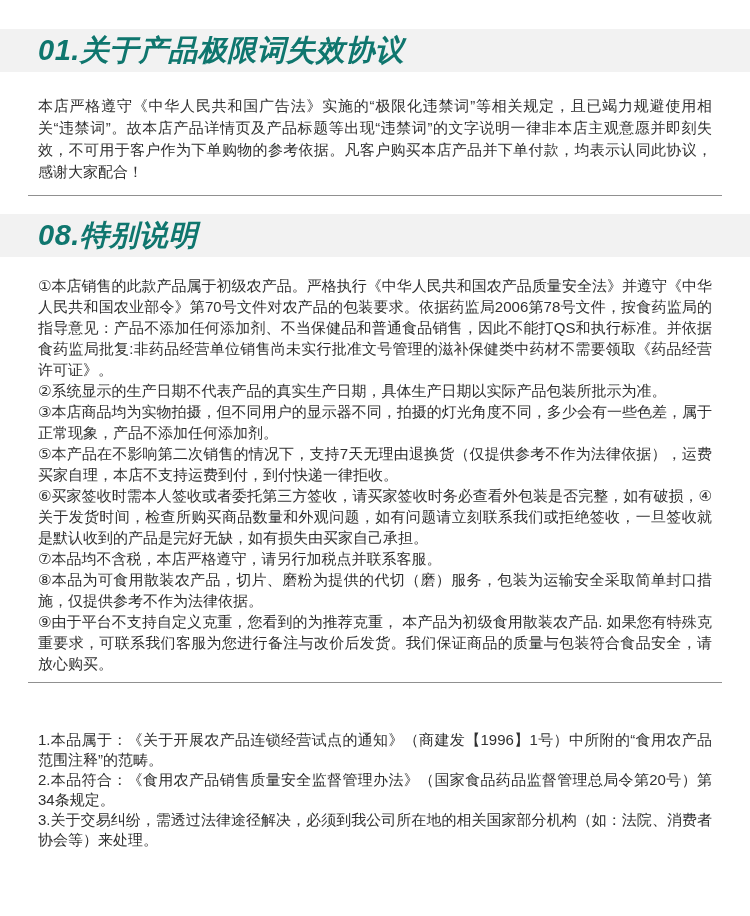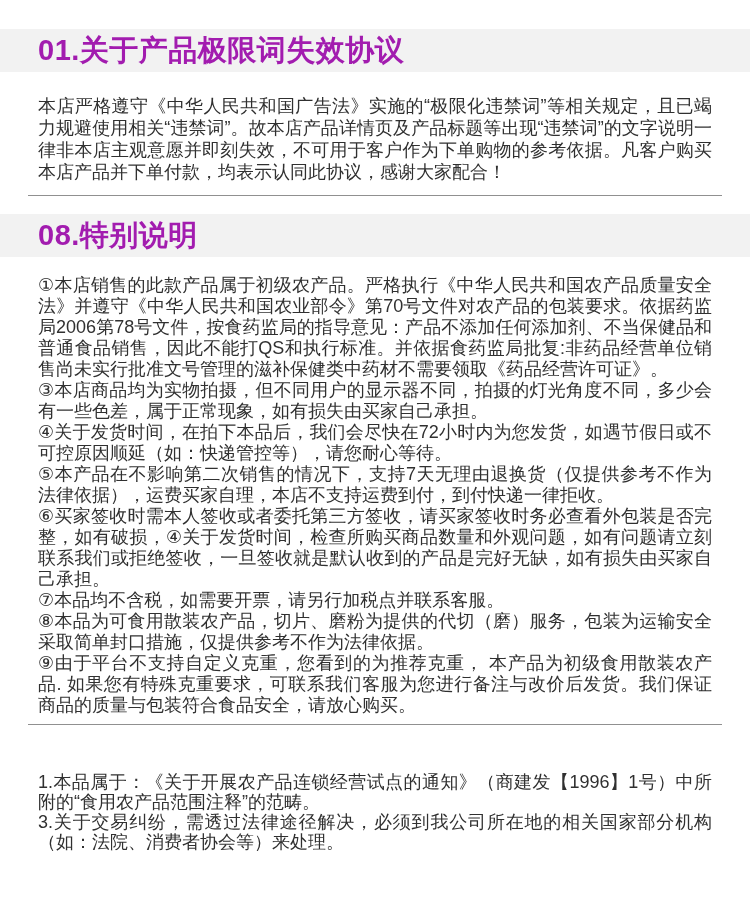--- a/index.html
+++ b/index.html
@@ -15,29 +15,30 @@
     width: 750px;
     height: 43px;
     background: #f2f2f2;
     display: flex;
     align-items: center;
     padding-left: 38px;
   }
   .section-title {
     font-size: 29px;
     font-weight: 700;
-    color: #a21caf;
+    color: #0f766e;
     letter-spacing: 0.5px;
     white-space: nowrap;
+    font-style: italic;
   }
 
   .section-body {
     padding: 0 38px;
     color: #303030;
-    font-size: 18px;
+    font-size: 15px;
     text-align: justify;
   }
   .sec1-body { padding-top: 23px; }
   .sec1-body p { line-height: 22px; }
 
   .sec2-body { padding-top: 18px; }
   .sec2-body p { line-height: 21px; }
 
   .sec3-body { padding-top: 22px; padding-bottom: 36px; }
   .sec3-body p { line-height: 20px; }
@@ -66,32 +67,33 @@
     </div>
     <hr class="divider divider-1">
   </div>
 
   <div class="section">
     <div class="section-header">
       <h2 class="section-title">08.特别说明</h2>
     </div>
     <div class="section-body sec2-body">
       <p>①本店销售的此款产品属于初级农产品。严格执行《中华人民共和国农产品质量安全法》并遵守《中华人民共和国农业部令》第70号文件对农产品的包装要求。依据药监局2006第78号文件，按食药监局的指导意见：产品不添加任何添加剂、不当保健品和普通食品销售，因此不能打QS和执行标准。并依据食药监局批复:非药品经营单位销售尚未实行批准文号管理的滋补保健类中药材不需要领取《药品经营许可证》。</p>
-      <p>③本店商品均为实物拍摄，但不同用户的显示器不同，拍摄的灯光角度不同，多少会有一些色差，属于正常现象，如有损失由买家自己承担。</p>
-      <p>④关于发货时间，在拍下本品后，我们会尽快在72小时内为您发货，如遇节假日或不可控原因顺延（如：快递管控等），请您耐心等待。</p>
+      <p>②系统显示的生产日期不代表产品的真实生产日期，具体生产日期以实际产品包装所批示为准。</p>
+      <p>③本店商品均为实物拍摄，但不同用户的显示器不同，拍摄的灯光角度不同，多少会有一些色差，属于正常现象，产品不添加任何添加剂。</p>
       <p>⑤本产品在不影响第二次销售的情况下，支持7天无理由退换货（仅提供参考不作为法律依据），运费买家自理，本店不支持运费到付，到付快递一律拒收。</p>
       <p>⑥买家签收时需本人签收或者委托第三方签收，请买家签收时务必查看外包装是否完整，如有破损，④关于发货时间，检查所购买商品数量和外观问题，如有问题请立刻联系我们或拒绝签收，一旦签收就是默认收到的产品是完好无缺，如有损失由买家自己承担。</p>
-      <p>⑦本品均不含税，如需要开票，请另行加税点并联系客服。</p>
+      <p>⑦本品均不含税，本店严格遵守，请另行加税点并联系客服。</p>
       <p>⑧本品为可食用散装农产品，切片、磨粉为提供的代切（磨）服务，包装为运输安全采取简单封口措施，仅提供参考不作为法律依据。</p>
       <p>⑨由于平台不支持自定义克重，您看到的为推荐克重， 本产品为初级食用散装农产品. 如果您有特殊克重要求，可联系我们客服为您进行备注与改价后发货。我们保证商品的质量与包装符合食品安全，请放心购买。</p>
     </div>
     <hr class="divider divider-2">
   </div>
 
   <div class="section">
     <div class="section-body sec3-body">
       <p>1.本品属于：《关于开展农产品连锁经营试点的通知》（商建发【1996】1号）中所附的“食用农产品范围注释”的范畴。</p>
+      <p>2.本品符合：《食用农产品销售质量安全监督管理办法》（国家食品药品监督管理总局令第20号）第34条规定。</p>
       <p>3.关于交易纠纷，需透过法律途径解决，必须到我公司所在地的相关国家部分机构（如：法院、消费者协会等）来处理。</p>
 
     </div>
   </div>
 
 </div>
 
 </body></html>

